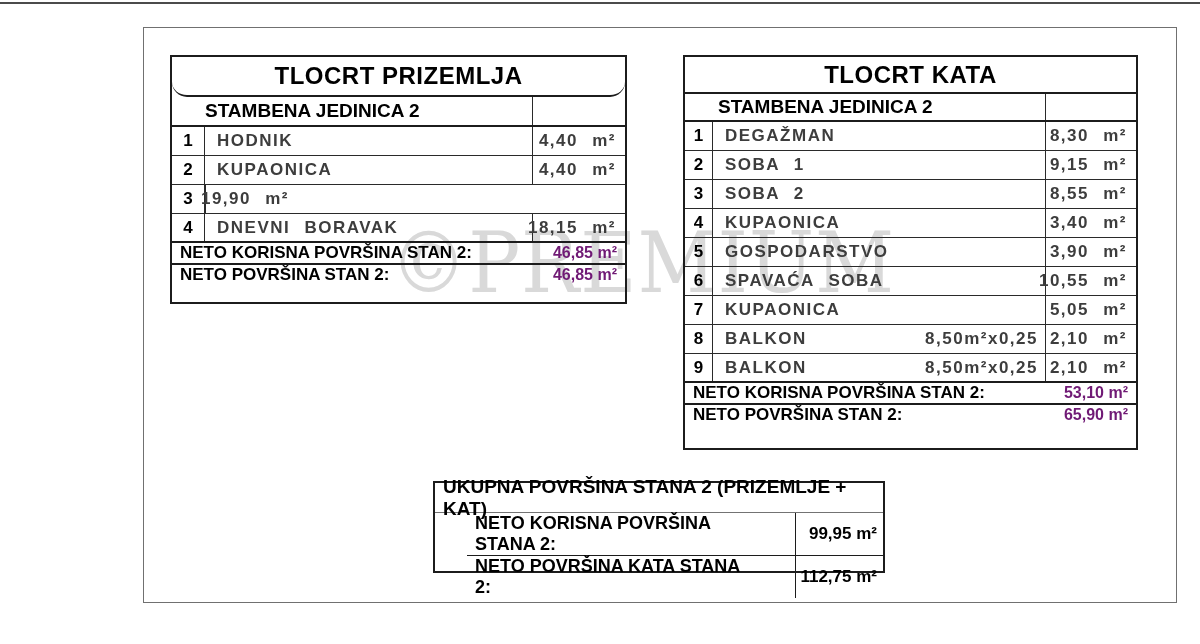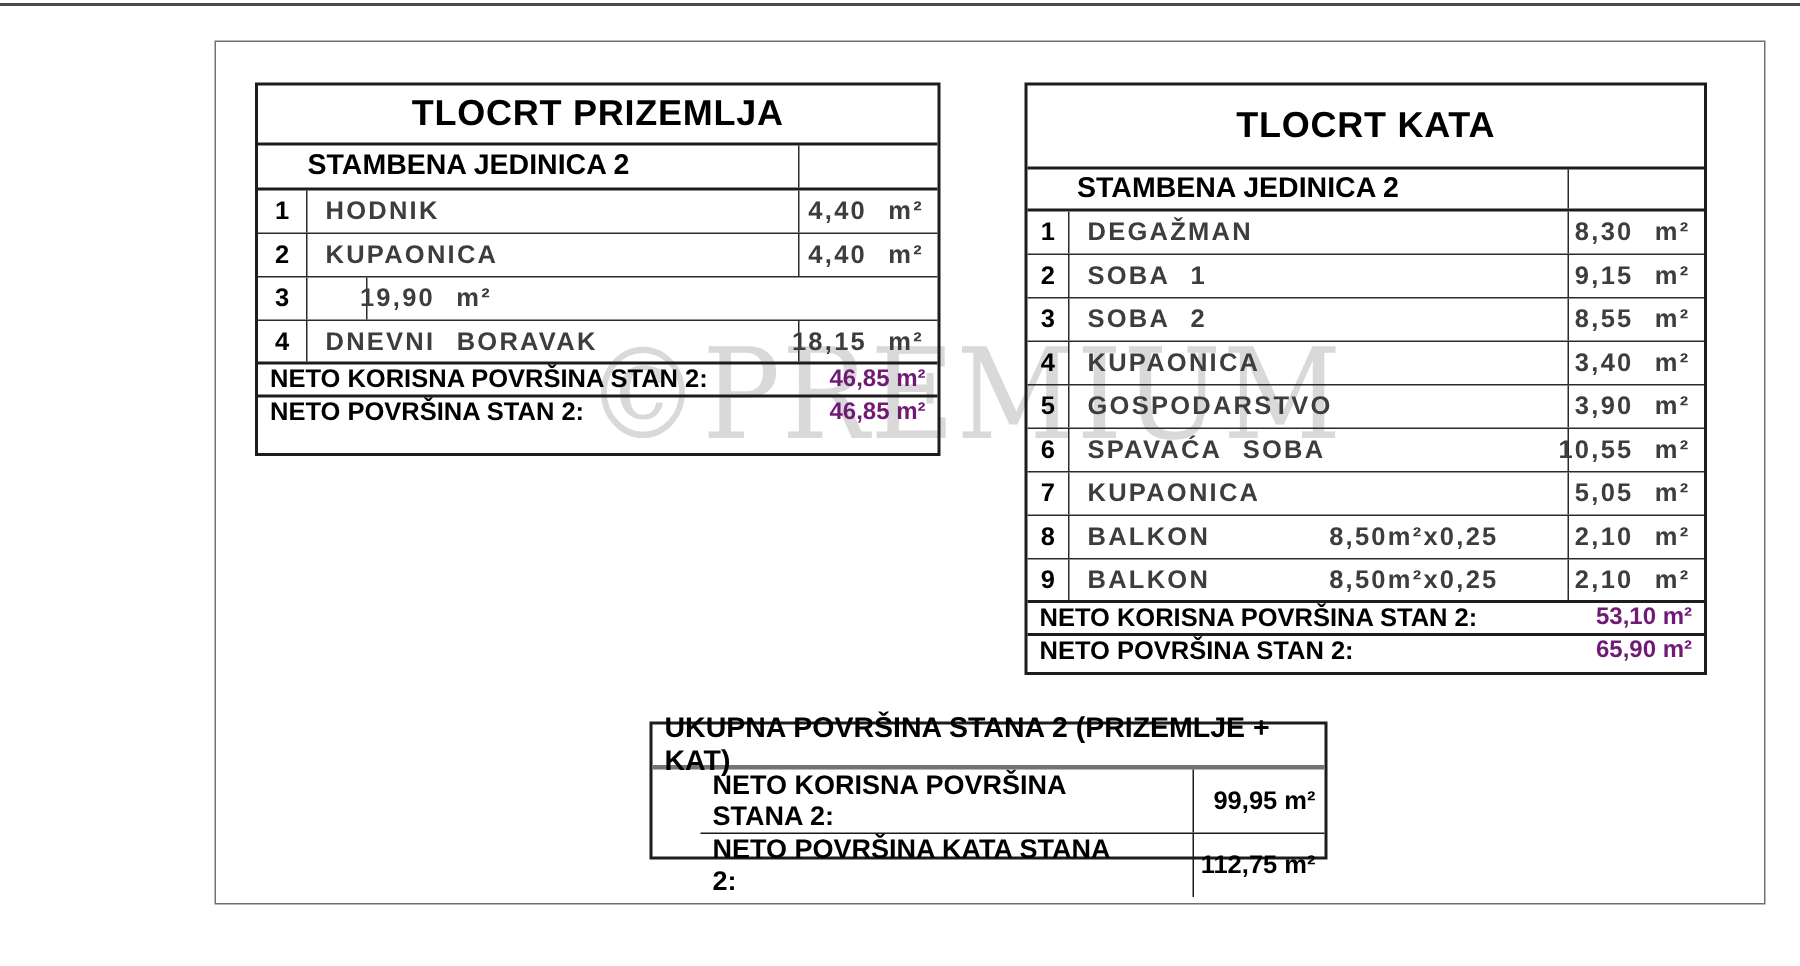--- a/index.html
+++ b/index.html
@@ -33,53 +33,53 @@
 
   .data-row { border-bottom:1px solid #2a2a2a; }
   .data-row.last { border-bottom:2px solid #1c1c1c; }
 
   .numcell { align-self:stretch; display:flex; align-items:center; justify-content:center;
              border-right:1px solid #2a2a2a; font-weight:700; font-size:17px; color:#000; }
   .namecell { flex:1; align-self:stretch; display:flex; align-items:center;
               padding-left:12px; }
   .calc { margin-left:auto; padding-right:7px; }
   .areacell { align-self:stretch; display:flex; align-items:center; justify-content:flex-end;
-              border-left:1px solid #2a2a2a; padding-right:9px;margin-left:39px; }
+              border-left:1px solid #2a2a2a; padding-right:9px; }
 
   .cad { font-size:17px; font-weight:700; color:#3d3d3d;
          letter-spacing:1.5px; word-spacing:8px; white-space:nowrap; }
 
   .total-row { border-bottom:2px solid #1c1c1c; }
   .total-row:last-child { border-bottom:none; }
   .total-label { flex:1; padding-left:8px; font-weight:700; font-size:17px; color:#000; }
   .total-value { padding-right:8px; font-weight:700; font-size:16px; color:#701a75; white-space:nowrap; }
 
   
   #tbl-ground { left:170px; top:55px; width:457px; height:249px; }
-  #tbl-ground .title-row { height:40px; }
+  #tbl-ground .title-row { height:40px;border-radius:15px; }
   #tbl-ground .unit-row { height:30px; }
   #tbl-ground .data-row { height:29px; }
   #tbl-ground .numcell { width:33px; }
   #tbl-ground .areacell { width:93px; }
   #tbl-ground .total-row { flex:1; }
   #tbl-ground .unit-row .areacell { width:93px; border-bottom:none; }
 
   
   #tbl-upper { left:683px; top:55px; width:455px; height:395px; }
-  #tbl-upper .title-row { height:56px; }
+  #tbl-upper .title-row { height:37px; }
   #tbl-upper .unit-row { height:28px; }
   #tbl-upper .data-row { height:29px; }
   #tbl-upper .numcell { width:28px; }
   #tbl-upper .areacell { width:91px;padding-left:48px; }
   #tbl-upper .total-row { flex:1; }
 
   
   #tbl-summary { left:433px; top:481px; width:452px; height:92px; }
   #tbl-summary .title-row { height:30px; justify-content:flex-start; padding-left:8px;
-                            border-bottom:3px solid #737373; }
+                            border-bottom:1px solid #737373; }
   #tbl-summary .title-text { font-size:19px; letter-spacing:0; }
   #tbl-summary .srow { flex:1; display:flex; align-items:center;
                        border-bottom:1px solid #1c1c1c; }
   #tbl-summary .srow:last-child { border-bottom:none; }
   #tbl-summary .slabel { flex:1; align-self:stretch; display:flex; align-items:center;
                          padding-left:8px; font-weight:700; font-size:18px; color:#000; }
   #tbl-summary .svalue { width:88px; align-self:stretch; display:flex; align-items:center;
                          justify-content:flex-end; border-left:1px solid #1c1c1c;
                          padding-right:6px; font-weight:700; font-size:17px; color:#000;
                          white-space:nowrap;margin-left:48px; }

